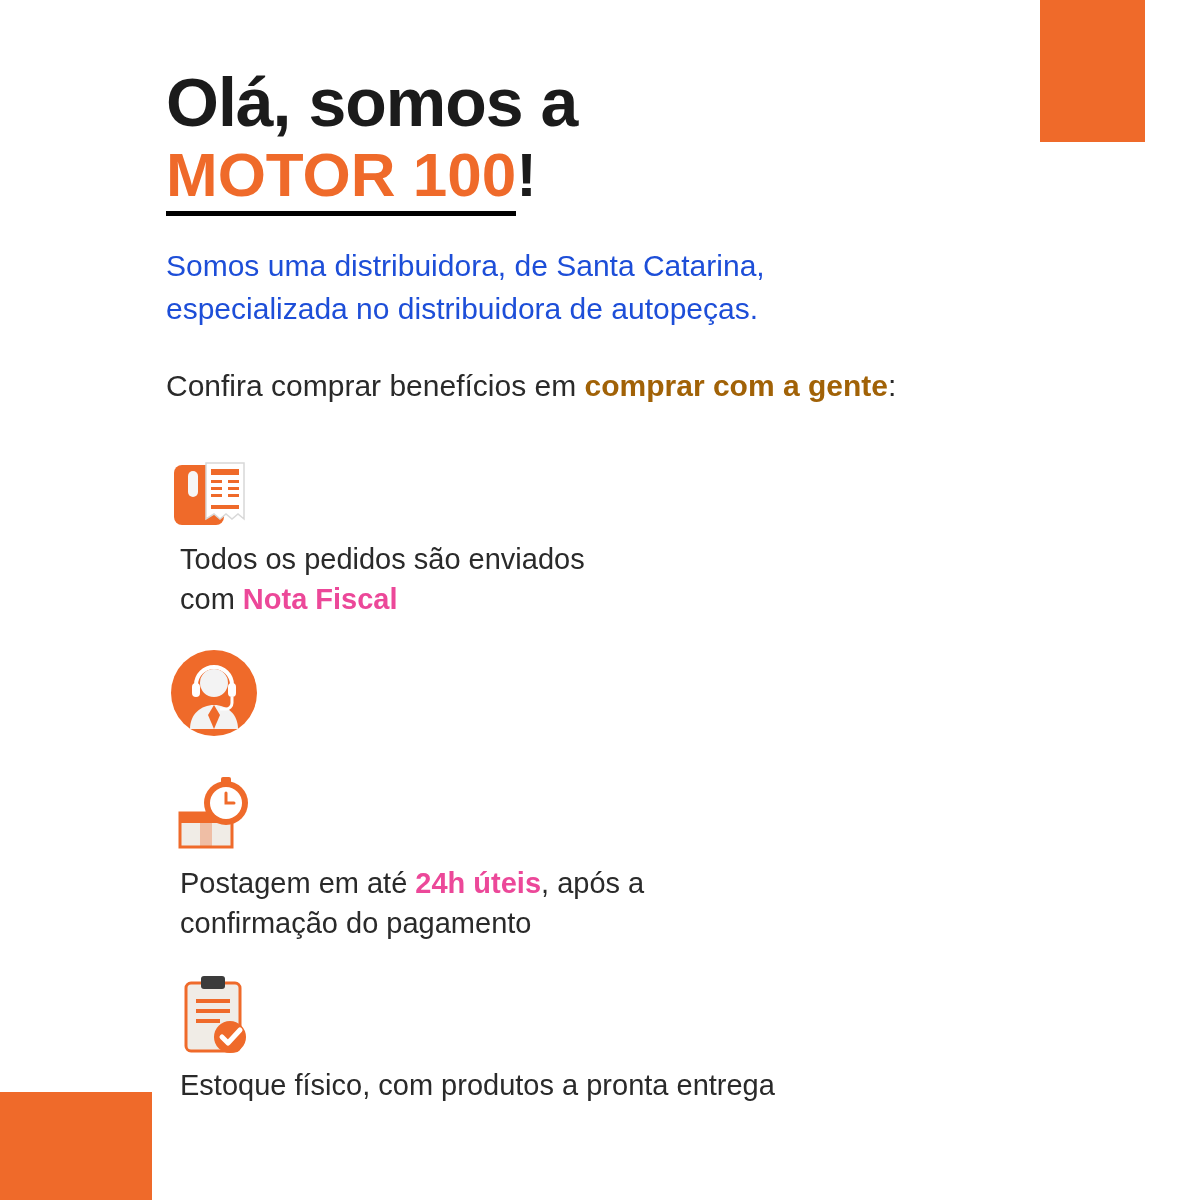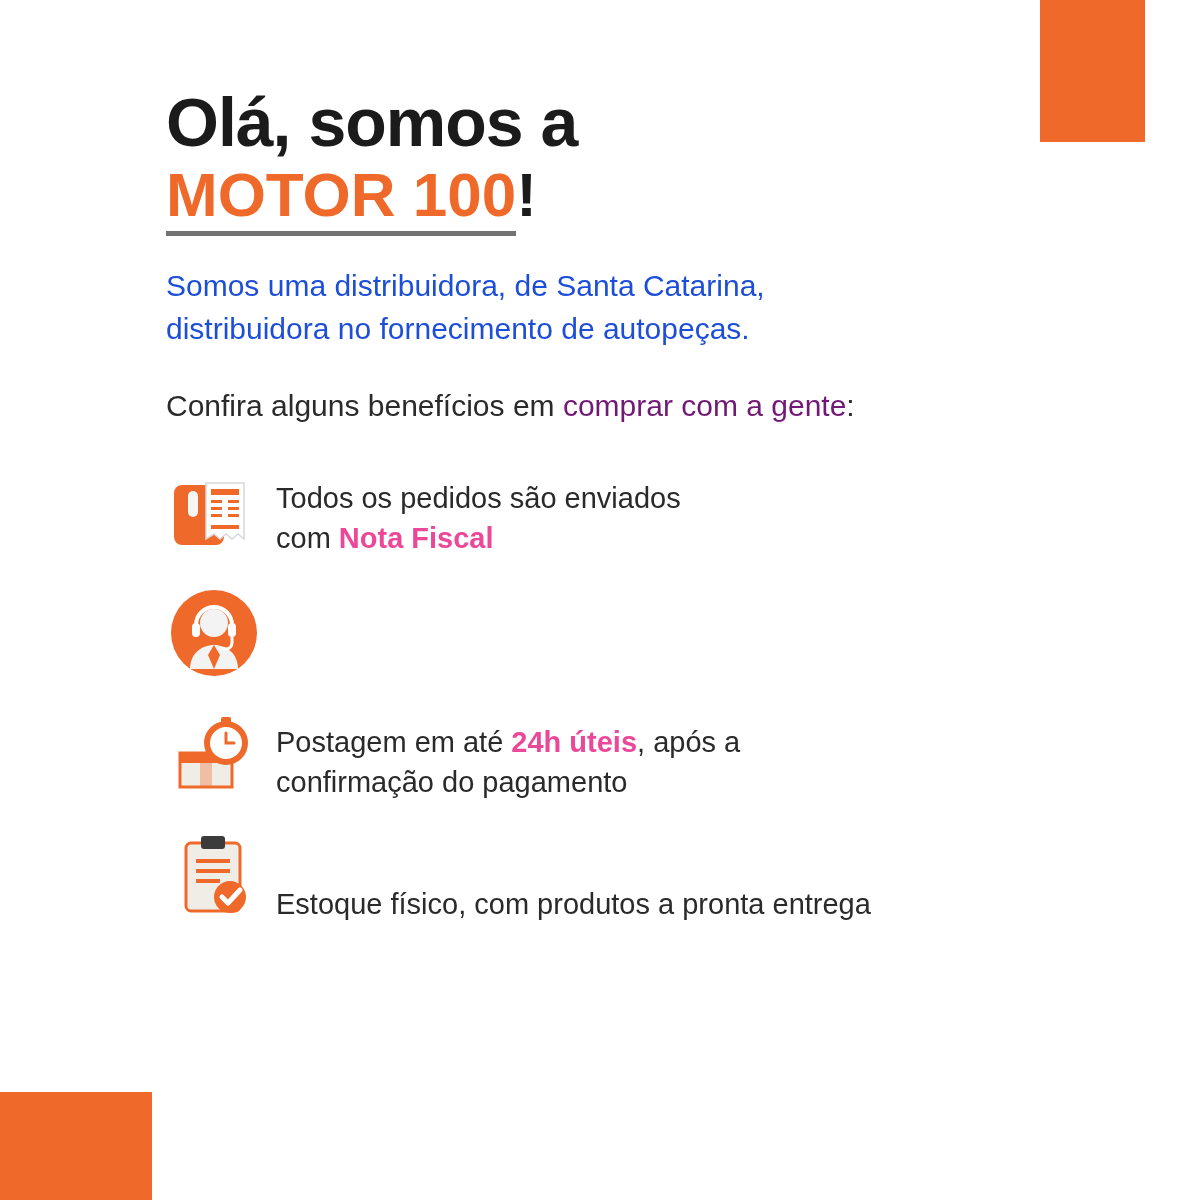--- a/index.html
+++ b/index.html
@@ -30,75 +30,76 @@
     bottom: 0;
     left: 0;
     width: 152px;
     height: 108px;
   }
 
   
   .content {
     position: absolute;
     left: 166px;
-    top: 88px;
+    top: 68px;
     width: 920px;
   }
   .title-line1 {
     font-size: 68px;
     font-weight: bold;
     color: #1b1b1b;
     letter-spacing: -1px;
     line-height: 1.0;
     margin: 0;
   }
   .title-line2 {
     font-size: 62px;
     font-weight: bold;
     line-height: 1.25;
     margin: 0;
     color: #1b1b1b;
     white-space: nowrap;
   }
   .title-brand {
     color: #ef6a2a;
-    border-bottom: 5px solid #737373;
+    border-bottom: 5px solid #000000;
     padding-bottom: 2px;
   }
   .title-bang {
     color: #1b1b1b;
   }
 
   .subtitle {
     margin: 30px 0 0 0;
     font-size: 30px;
     color: #1d4ed8;
     line-height: 1.45;
     font-weight: normal;
   }
   .benefits-lead {
     margin: 38px 0 0 0;
     font-size: 30px;
     color: #2a2a2a;
     font-weight: normal;
   }
   .hl {
-    color: #701a75;
-    font-weight: normal;
+    color: #a16207;
+    font-weight: bold;
   }
 
   
   .benefits {
     margin-top: 40px;
   }
   .benefit-row {
     display: flex;
-    align-items: flex-end;
+    align-items: flex-start;
     margin-bottom: 26px;
     min-height: 96px;
+    flex-direction: column;
   }
   .benefit-icon {
     width: 96px;
     min-width: 96px;
     height: 96px;
     position: relative;
     display: flex;
     align-items: center;
     justify-content: center;
   }
@@ -138,24 +139,24 @@
 <div class="corner-square corner-top-right"></div>
 <div class="corner-square corner-bottom-left"></div>
 
 <div class="content">
 
   <h1 class="title-line1">Olá, somos a</h1>
   <h2 class="title-line2"><span class="title-brand">MOTOR 100</span><span class="title-bang">!</span></h2>
 
   <p class="subtitle">
     <span>Somos uma distribuidora, de Santa Catarina,</span><br>
-    <span>distribuidora no fornecimento de autopeças.</span>
+    <span>especializada no distribuidora de autopeças.</span>
   </p>
 
-  <p class="benefits-lead"><span>Confira alguns benefícios em </span><span class="hl">comprar com a gente</span><span>:</span></p>
+  <p class="benefits-lead"><span>Confira comprar benefícios em </span><span class="hl">comprar com a gente</span><span>:</span></p>
 
   <div class="benefits">
 
     <div class="benefit-row">
       <div class="benefit-icon">
         <svg width="92" height="92" viewBox="0 0 92 92" aria-hidden="true">
           <path d="M14 20 h34 a8 8 0 0 1 8 8 v44 a8 8 0 0 1 -8 8 h-34 a8 8 0 0 1 -8 -8 v-44 a8 8 0 0 1 8 -8 z" fill="#ef6a2a"></path>
           <rect x="20" y="26" width="10" height="26" rx="5" fill="#f6f6f6"></rect>
           <path d="M38 18 h38 v56 l-6 -5 -6 5 -6 -5 -6 5 -6 -5 -8 5 z" fill="#ffffff" stroke="#d8d8d8" stroke-width="1.5"></path>
           <rect x="43" y="24" width="28" height="6" fill="#ef6a2a"></rect>

